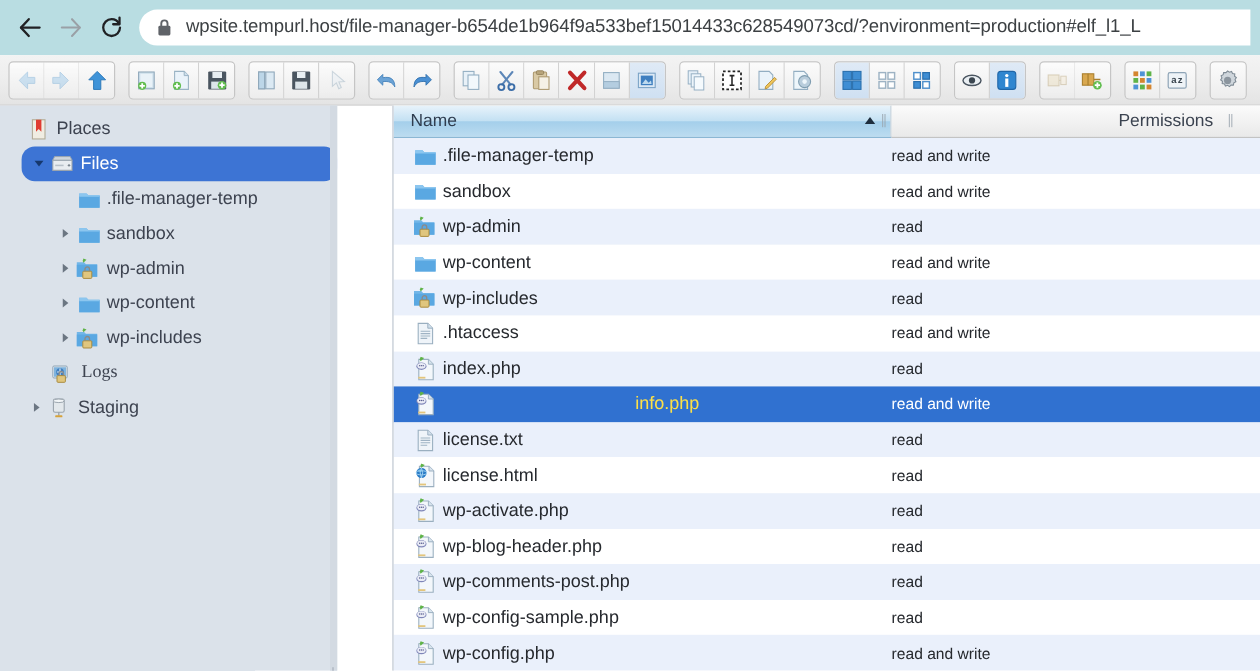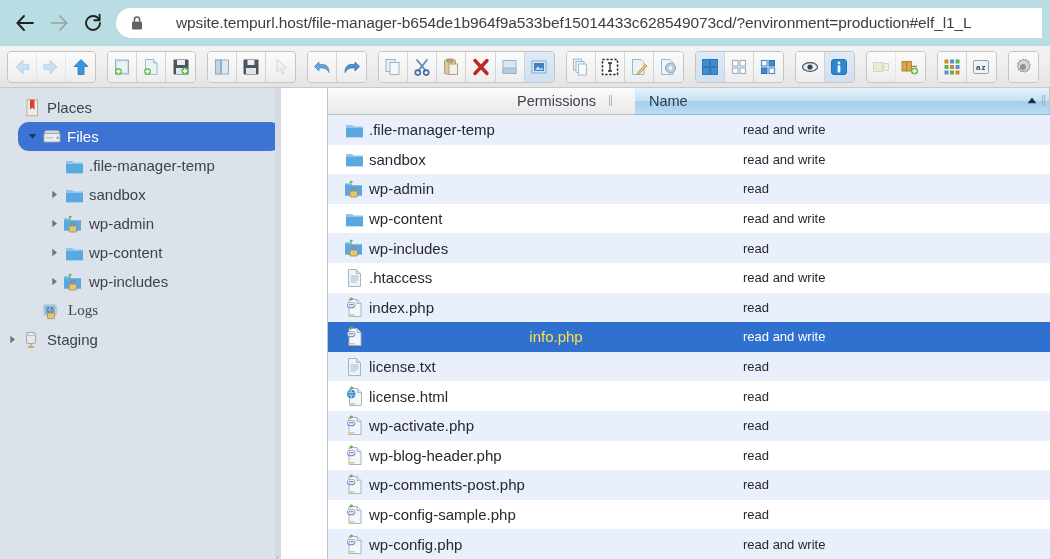--- a/index.html
+++ b/index.html
@@ -28,21 +28,20 @@
   #url-pill {
     flex: 1 1 auto;
     height: 30px;
     margin-left: 6px;
     background: #fff;
     border-radius: 15px 0 0 15px;
     display: flex; align-items: center;
     padding-left: 14px;
     overflow: hidden;
     position: relative;
-    gap: 21px;
   }
   #lock-icon { flex: none; margin-right: 11px; display:block; }
   #url-text {
     font-size: 15.5px;
     color: #3c4043;
     white-space: nowrap;
     letter-spacing: -0.1px;
     line-height: 30px;
   }
 
@@ -610,21 +609,21 @@
               <path d="M3 4 h10 v8 h-10 Z" fill="#7fb3dd"></path>
               <circle cx="8" cy="8" r="3.2" fill="#3f7fc0"></circle>
               <path d="M5.5 8 h5" stroke="#d7e8f6" stroke-width="1"></path>
               <path d="M8 5 v6" stroke="#d7e8f6" stroke-width="1"></path>
               <rect x="5.5" y="11" width="7" height="5.6" rx="0.8" fill="#e0c67e" stroke="#a8893c" stroke-width="0.8"></rect>
               <path d="M7.3 11 V9.4 a1.8 1.8 0 0 1 3.6 0 V11" fill="none" stroke="#8a8a8a" stroke-width="1.1"></path>
             </svg>
           </span>
           <span class="tw-label">Logs</span>
         </div>
-        <div class="tree-row" style="padding-left: 4px;">
+        <div class="tree-row" style="padding-left: 22px;">
           <span class="tw-arrow">
             <svg width="9" height="9" viewBox="0 0 9 9">
               <path d="M2.3 0.8 V8.2 L7 4.5 Z" fill="#6b7682"></path>
             </svg>
           </span>
           <span class="tw-icon">
             <svg width="18" height="18" viewBox="0 0 18 18">
               <rect x="3.5" y="1.5" width="9" height="11" rx="1.5" fill="#e3e8ec" stroke="#98a2ab" stroke-width="0.9"></rect>
               <ellipse cx="8" cy="3" rx="4.5" ry="1.5" fill="#f2f5f7" stroke="#98a2ab" stroke-width="0.8"></ellipse>
               <path d="M8 12.5 V15.5" stroke="#98a2ab" stroke-width="1.1"></path>
@@ -635,33 +634,33 @@
         </div>
       </div>
   </div>
   <div id="splitter"></div>
   <div id="splitter-grip">
       <i></i>
     </div>
 
   <div id="filelist">
     <div id="col-header">
-      <div id="col-perm">
-        <span id="col-perm-label">Permissions</span>
-        <span class="grip" style="position:absolute; right:22px; top:7px;">
-            <i></i>
-            <i></i>
-          </span>
-      </div>
       <div id="col-name">
         <span id="col-name-label">Name</span>
         <svg id="sort-arrow" width="10" height="7" viewBox="0 0 10 7">
           <path d="M5 0.5 L9.3 6.3 H0.7 Z" fill="#1e2e3e"></path>
         </svg>
         <span id="name-grip" class="grip">
+            <i></i>
+            <i></i>
+          </span>
+      </div>
+      <div id="col-perm">
+        <span id="col-perm-label">Permissions</span>
+        <span class="grip" style="position:absolute; right:22px; top:7px;">
             <i></i>
             <i></i>
           </span>
       </div>
     </div>
     <div id="rows">
         <div class="frow alt">
           <span class="fr-icon">
             <svg width="19" height="16" viewBox="0 0 19 16">
               <path d="M1 3.2 h6.1 l1.5 1.6 h9.4 v10.4 h-17 Z" fill="#72b6e8"></path>

